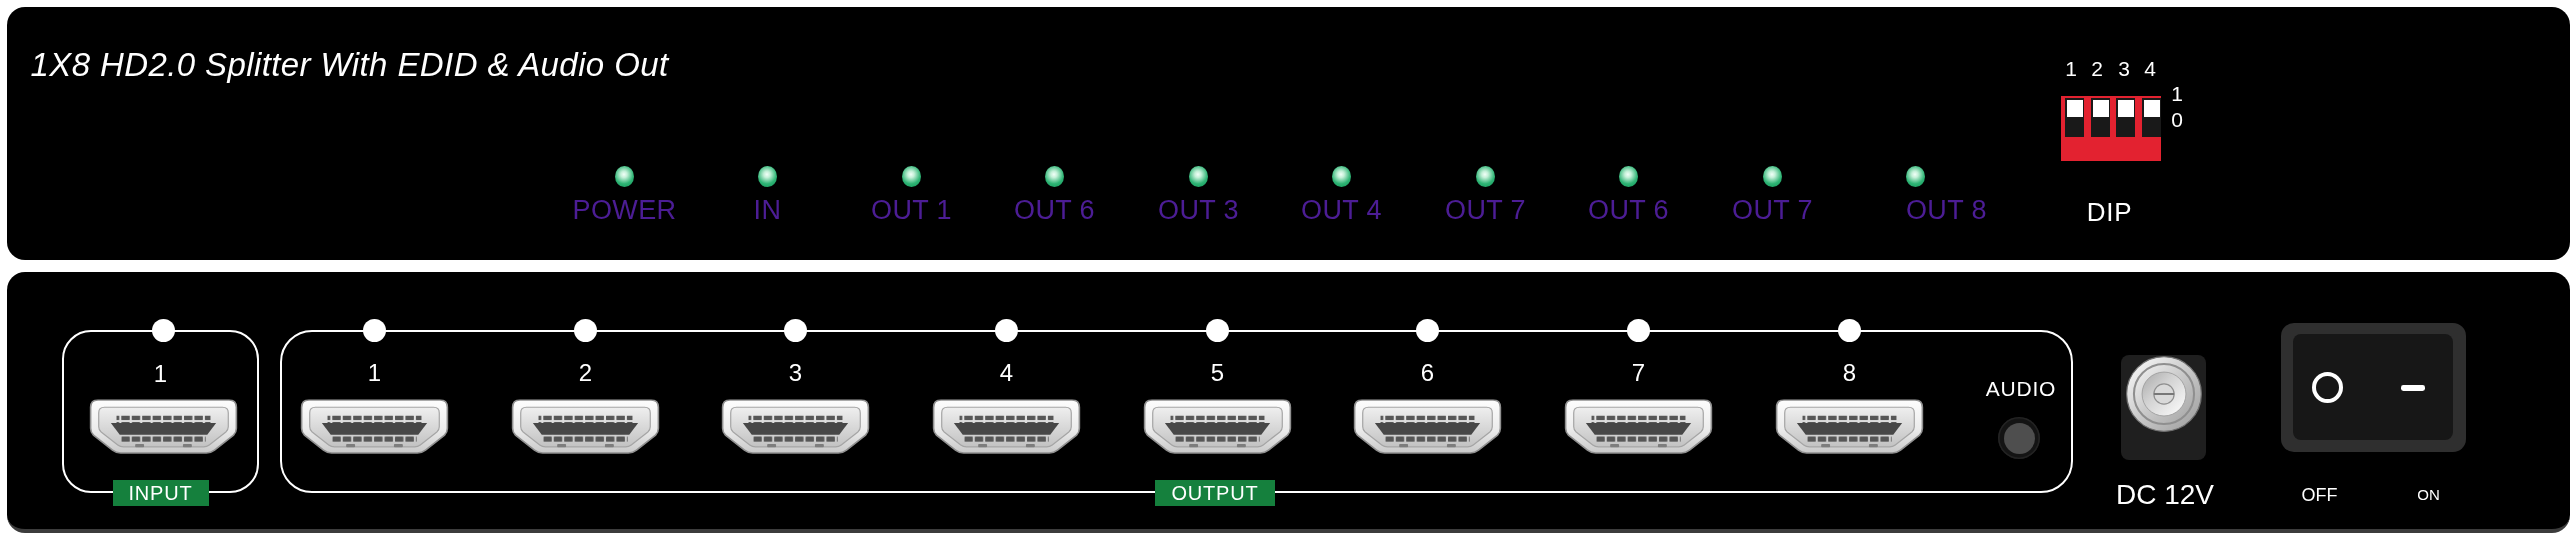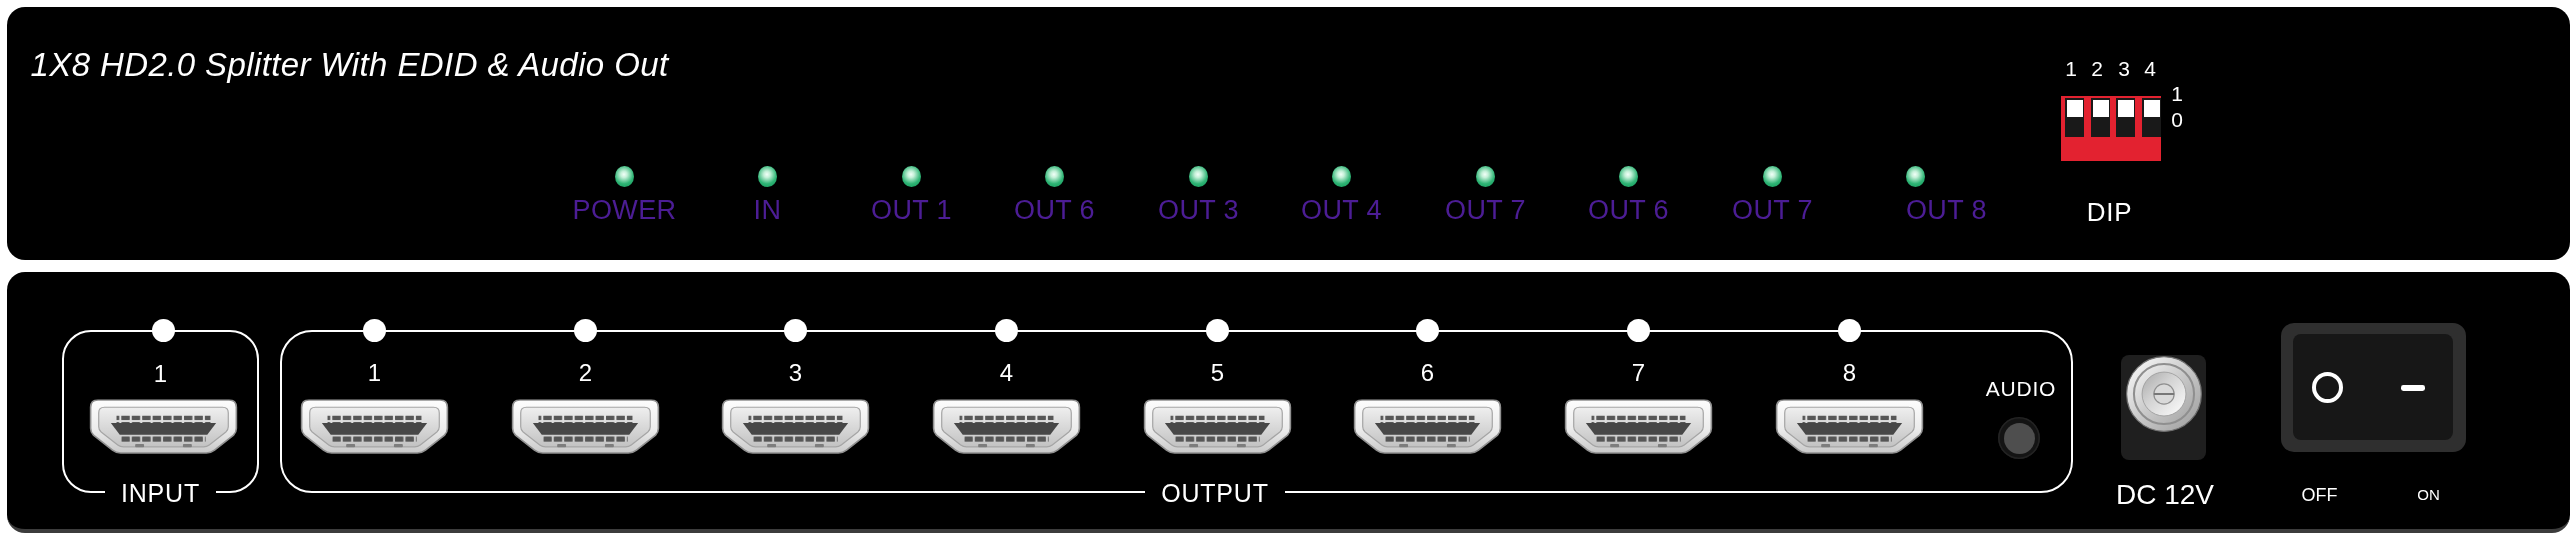--- a/index.html
+++ b/index.html
@@ -32,22 +32,22 @@
   #dip-off{left:2168px;top:107px;width:18px;font-size:21px;}
   #dip-caption{left:2061px;top:171px;width:97px;font-size:26px;letter-spacing:0.8px;margin-top:28px;}
 
   
   .port-box{position:absolute;border:2.4px solid #ffffff;box-sizing:border-box;background:transparent;}
   #input-box{left:62px;top:330px;width:197px;height:163px;border-radius:29px;}
   #output-box{left:280px;top:330px;width:1793px;height:163px;border-radius:32px;}
   .port-circle{position:absolute;width:23px;height:23px;border-radius:50%;background:#fff;}
   .port-num{color:#fff;font-size:24px;line-height:26px;text-align:center;}
   .caption-row{position:absolute;text-align:center;z-index:3;}
-  .caption-row span{display:inline-block;background:#000000;padding:0 16px;color:#fff;
-    font-size:25px;line-height:26px;letter-spacing:0.8px;}
+  .caption-row span{display:inline-block;background:#15803d;padding:0 16px;color:#fff;
+    font-size:20px;line-height:26px;letter-spacing:0.8px;}
 
   .port-group{position:absolute;top:319px;width:149px;height:138px;}
   .port-group .port-circle{left:63px;top:0;}
   .port-group .port-num{position:absolute;top:41px;width:100%;}
   .port-group svg{position:absolute;top:80px;left:0;}
 
   
   #audio-label{left:1956px;top:376px;width:130px;font-size:21px;letter-spacing:0.8px;}
   #audio-jack{left:1998px;top:417px;width:42px;height:42px;border-radius:50%;
     background:#141414;box-shadow:0 0 0 1.6px #232323 inset;}

